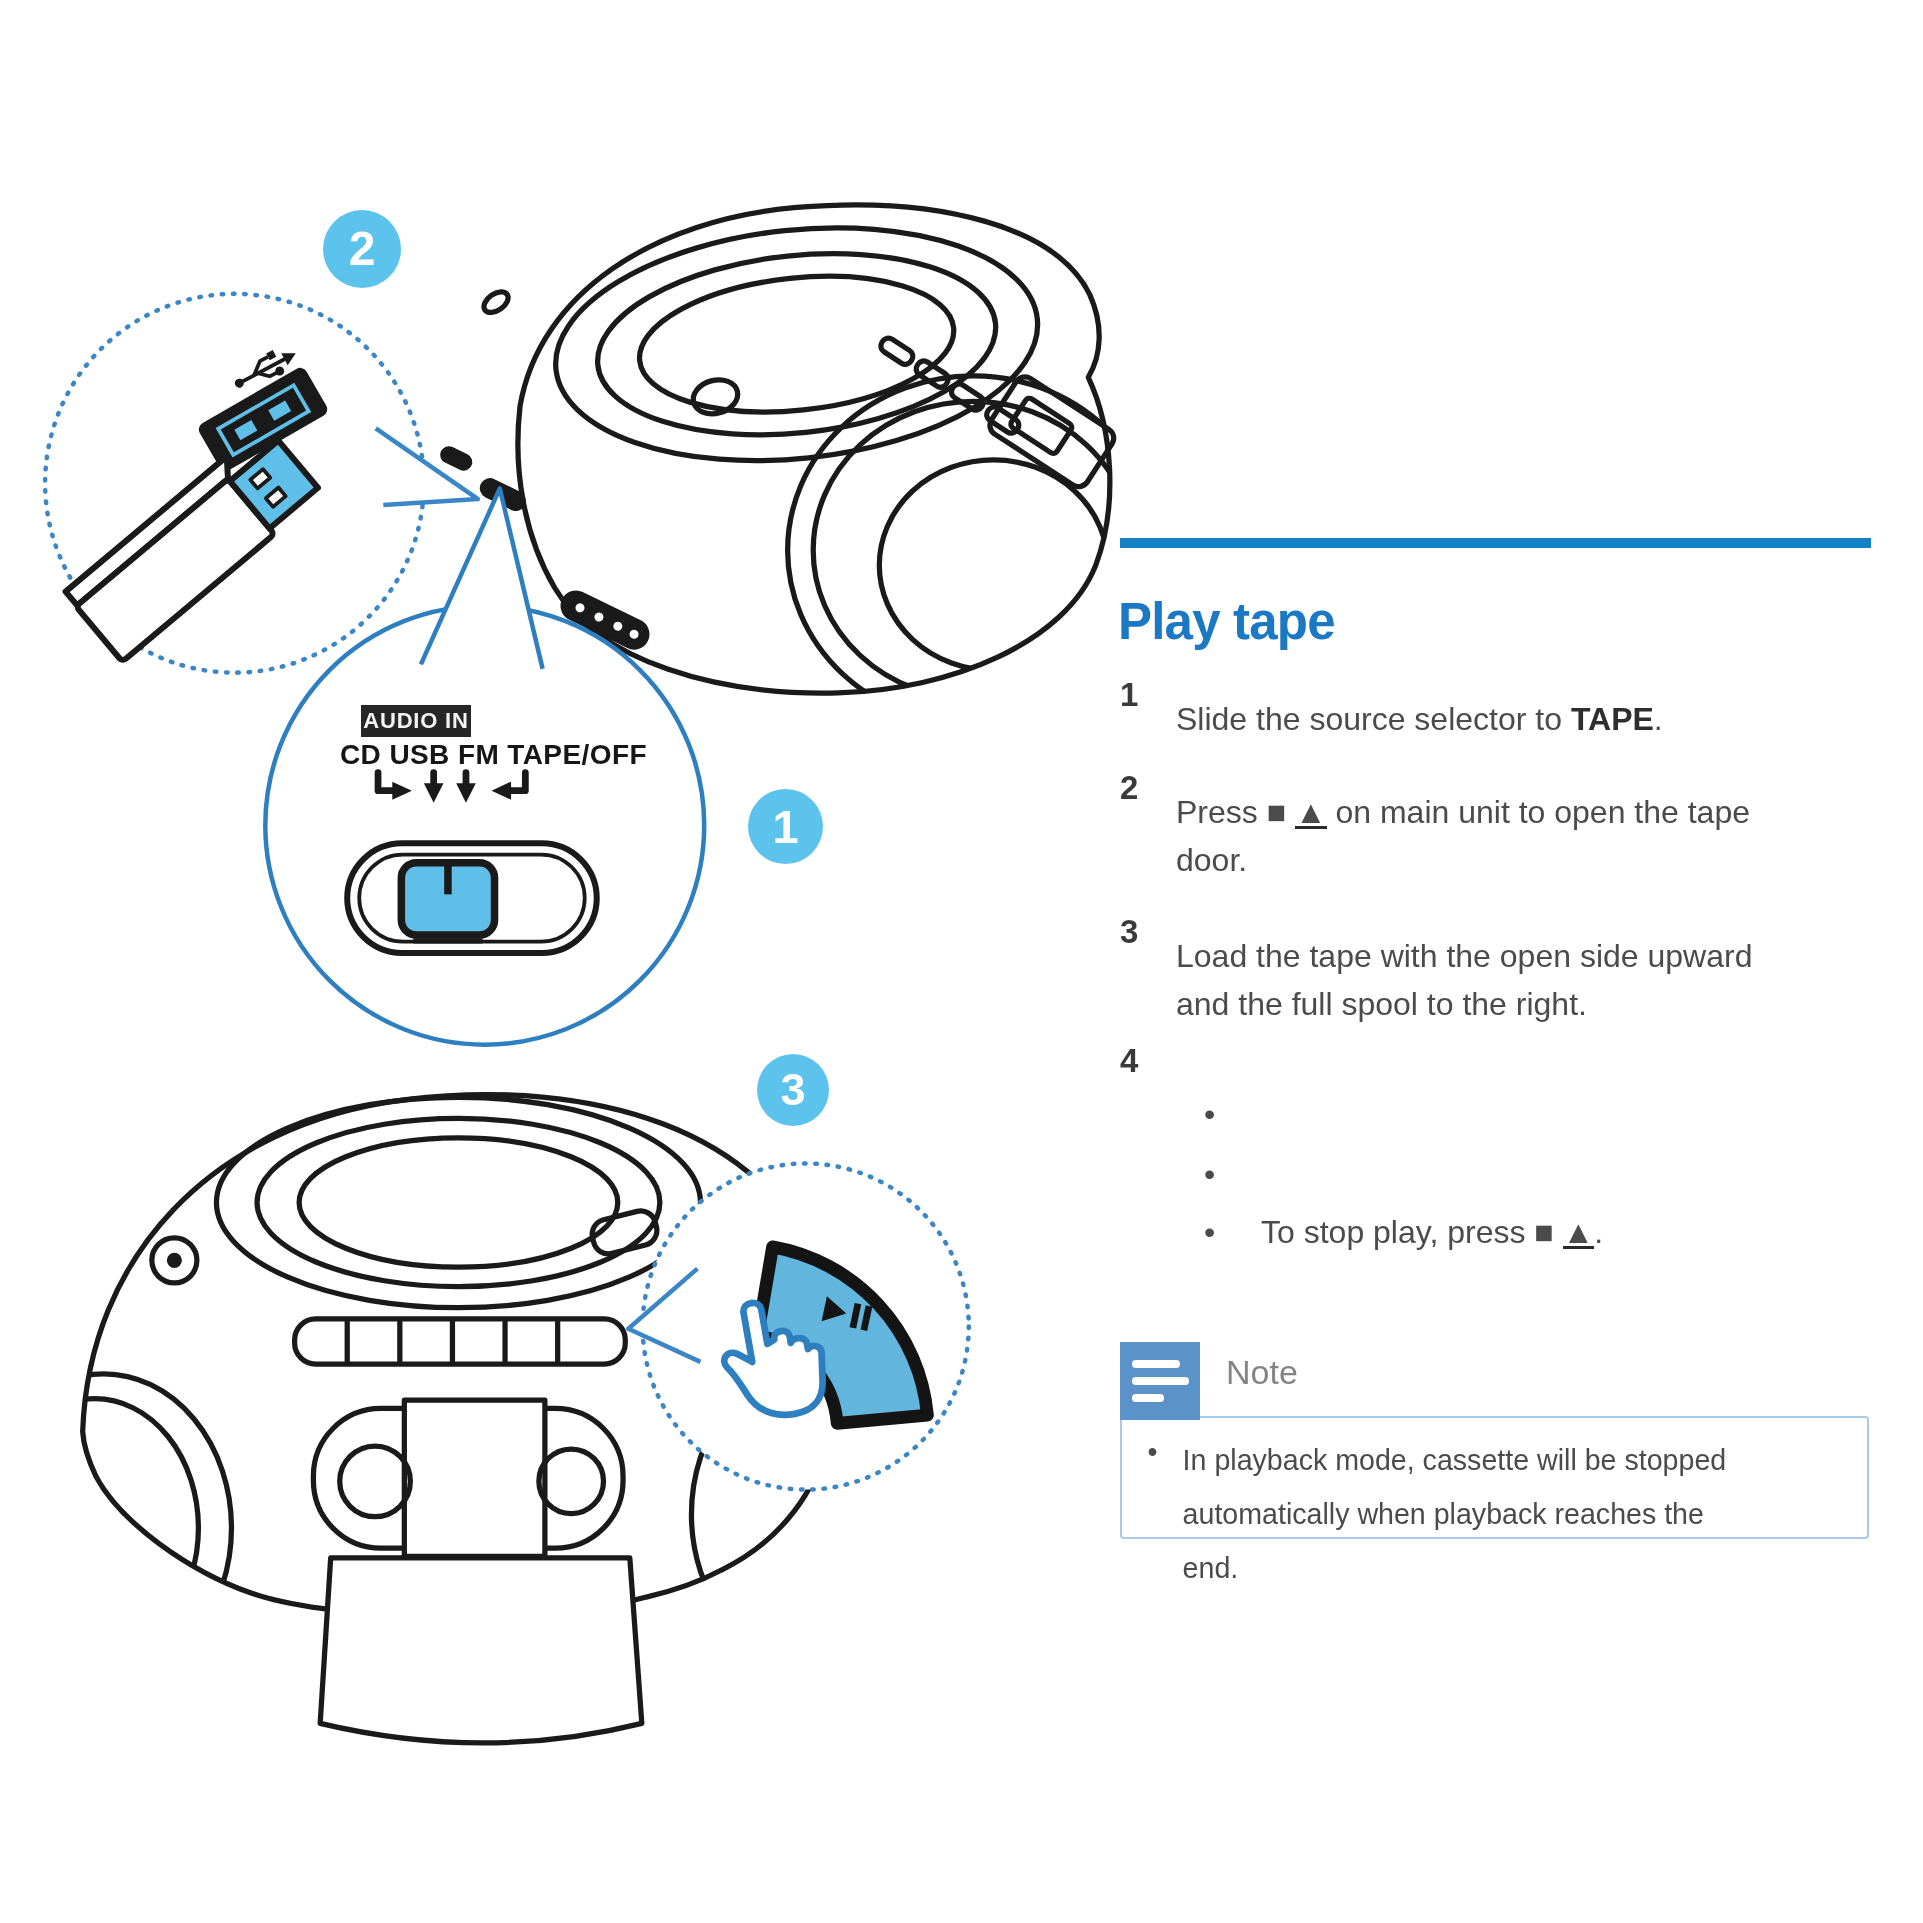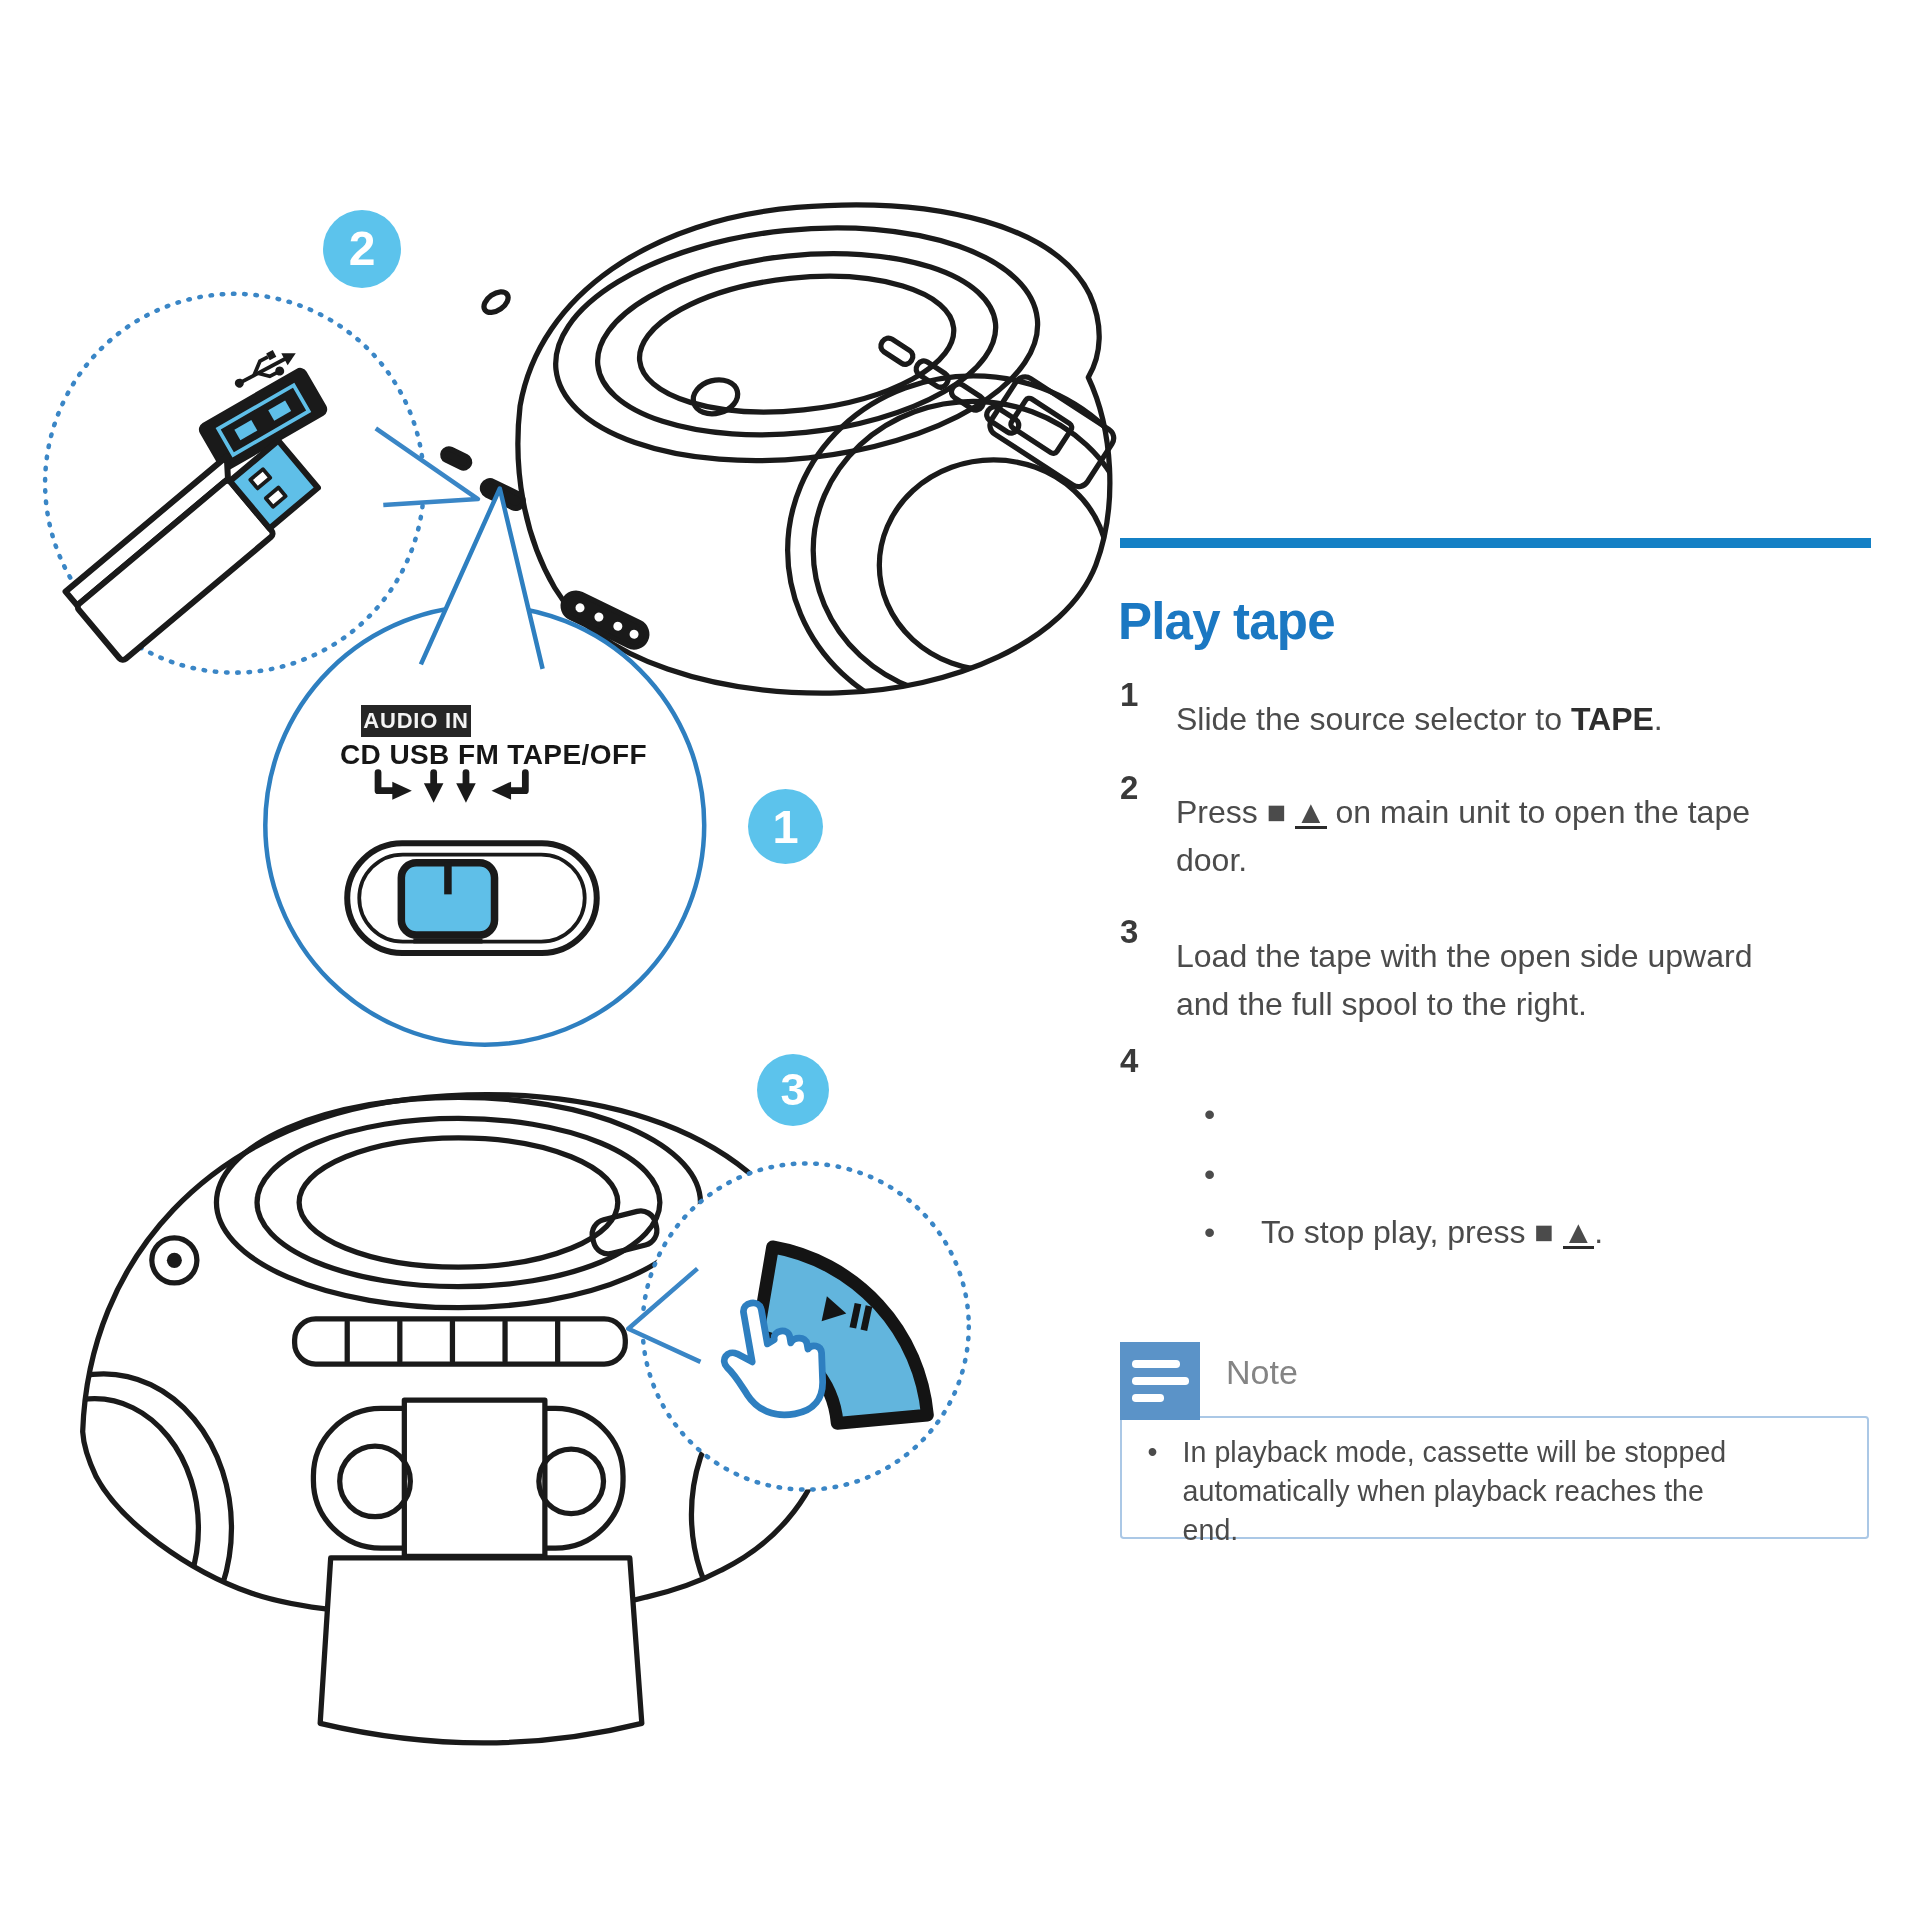--- a/index.html
+++ b/index.html
@@ -53,21 +53,21 @@
   
   #note-icon { position:absolute; left:1120px; top:1342px; width:80px; height:78px; z-index:3; }
   .note-line { position:absolute; left:12px; height:8.3px; border-radius:3.8px; background:#fff; }
   #note-label { position:absolute; left:1226px; top:1353px; font-size:34px; color:#848484; z-index:2; }
   #note-box {
     position:absolute; left:1120px; top:1416px; width:745px; height:119px;
     border:2.3px solid #abc8e6; border-radius:3.8px; background:#fff; z-index:2;
   }
   .note-item { display:flex; align-items:flex-start; padding:15px 0 0 25.6px; }
   .note-dot { width:35px; flex:0 0 35px; font-size:28.6px; color:#4b4b4b; line-height:39px; }
-  .note-text { width:571px; font-size:28.6px; color:#4b4b4b; line-height:39px; }
+  .note-text { width:571px; font-size:28.6px; color:#4b4b4b; line-height:54px; }
 </style>
 </head>
 <body>
 
 <div id="page">
 
   <svg id="art" width="1924" height="1924" viewBox="0 0 2560 2560">
     <defs>
       <clipPath id="topBodyClip">
           <path d="M92,300 C118,150 270,52 460,36 C650,20 806,62 850,152 C868,192 866,232 848,262 C880,330 888,432 858,512 C818,614 668,678 515,682 C355,686 196,640 138,542 C98,474 82,386 92,300 Z"></path>

